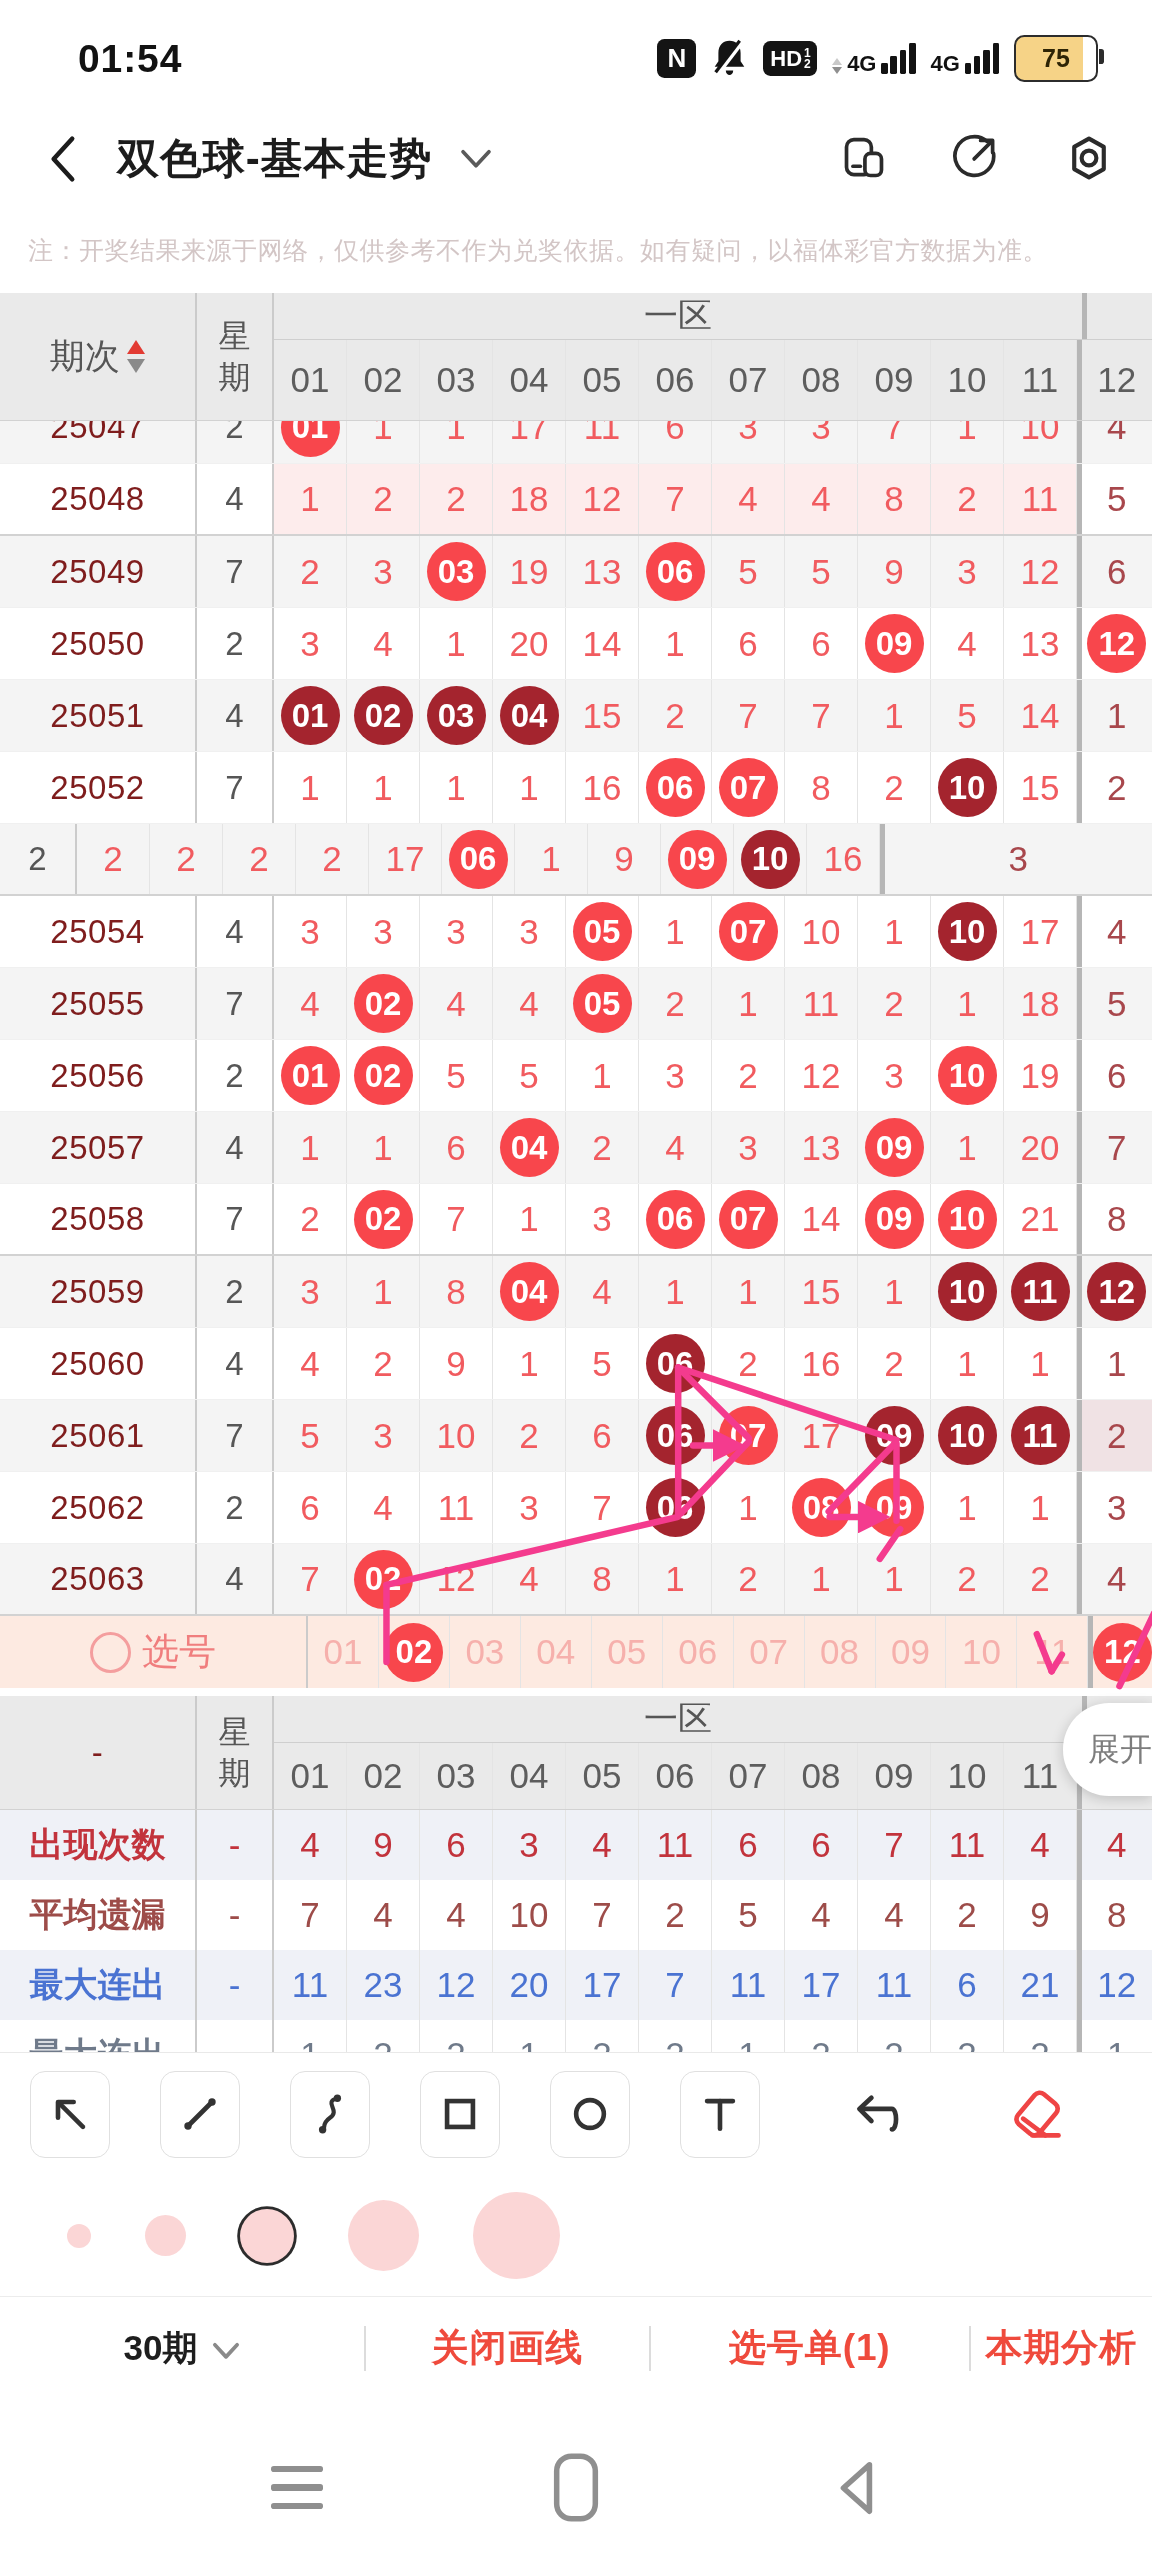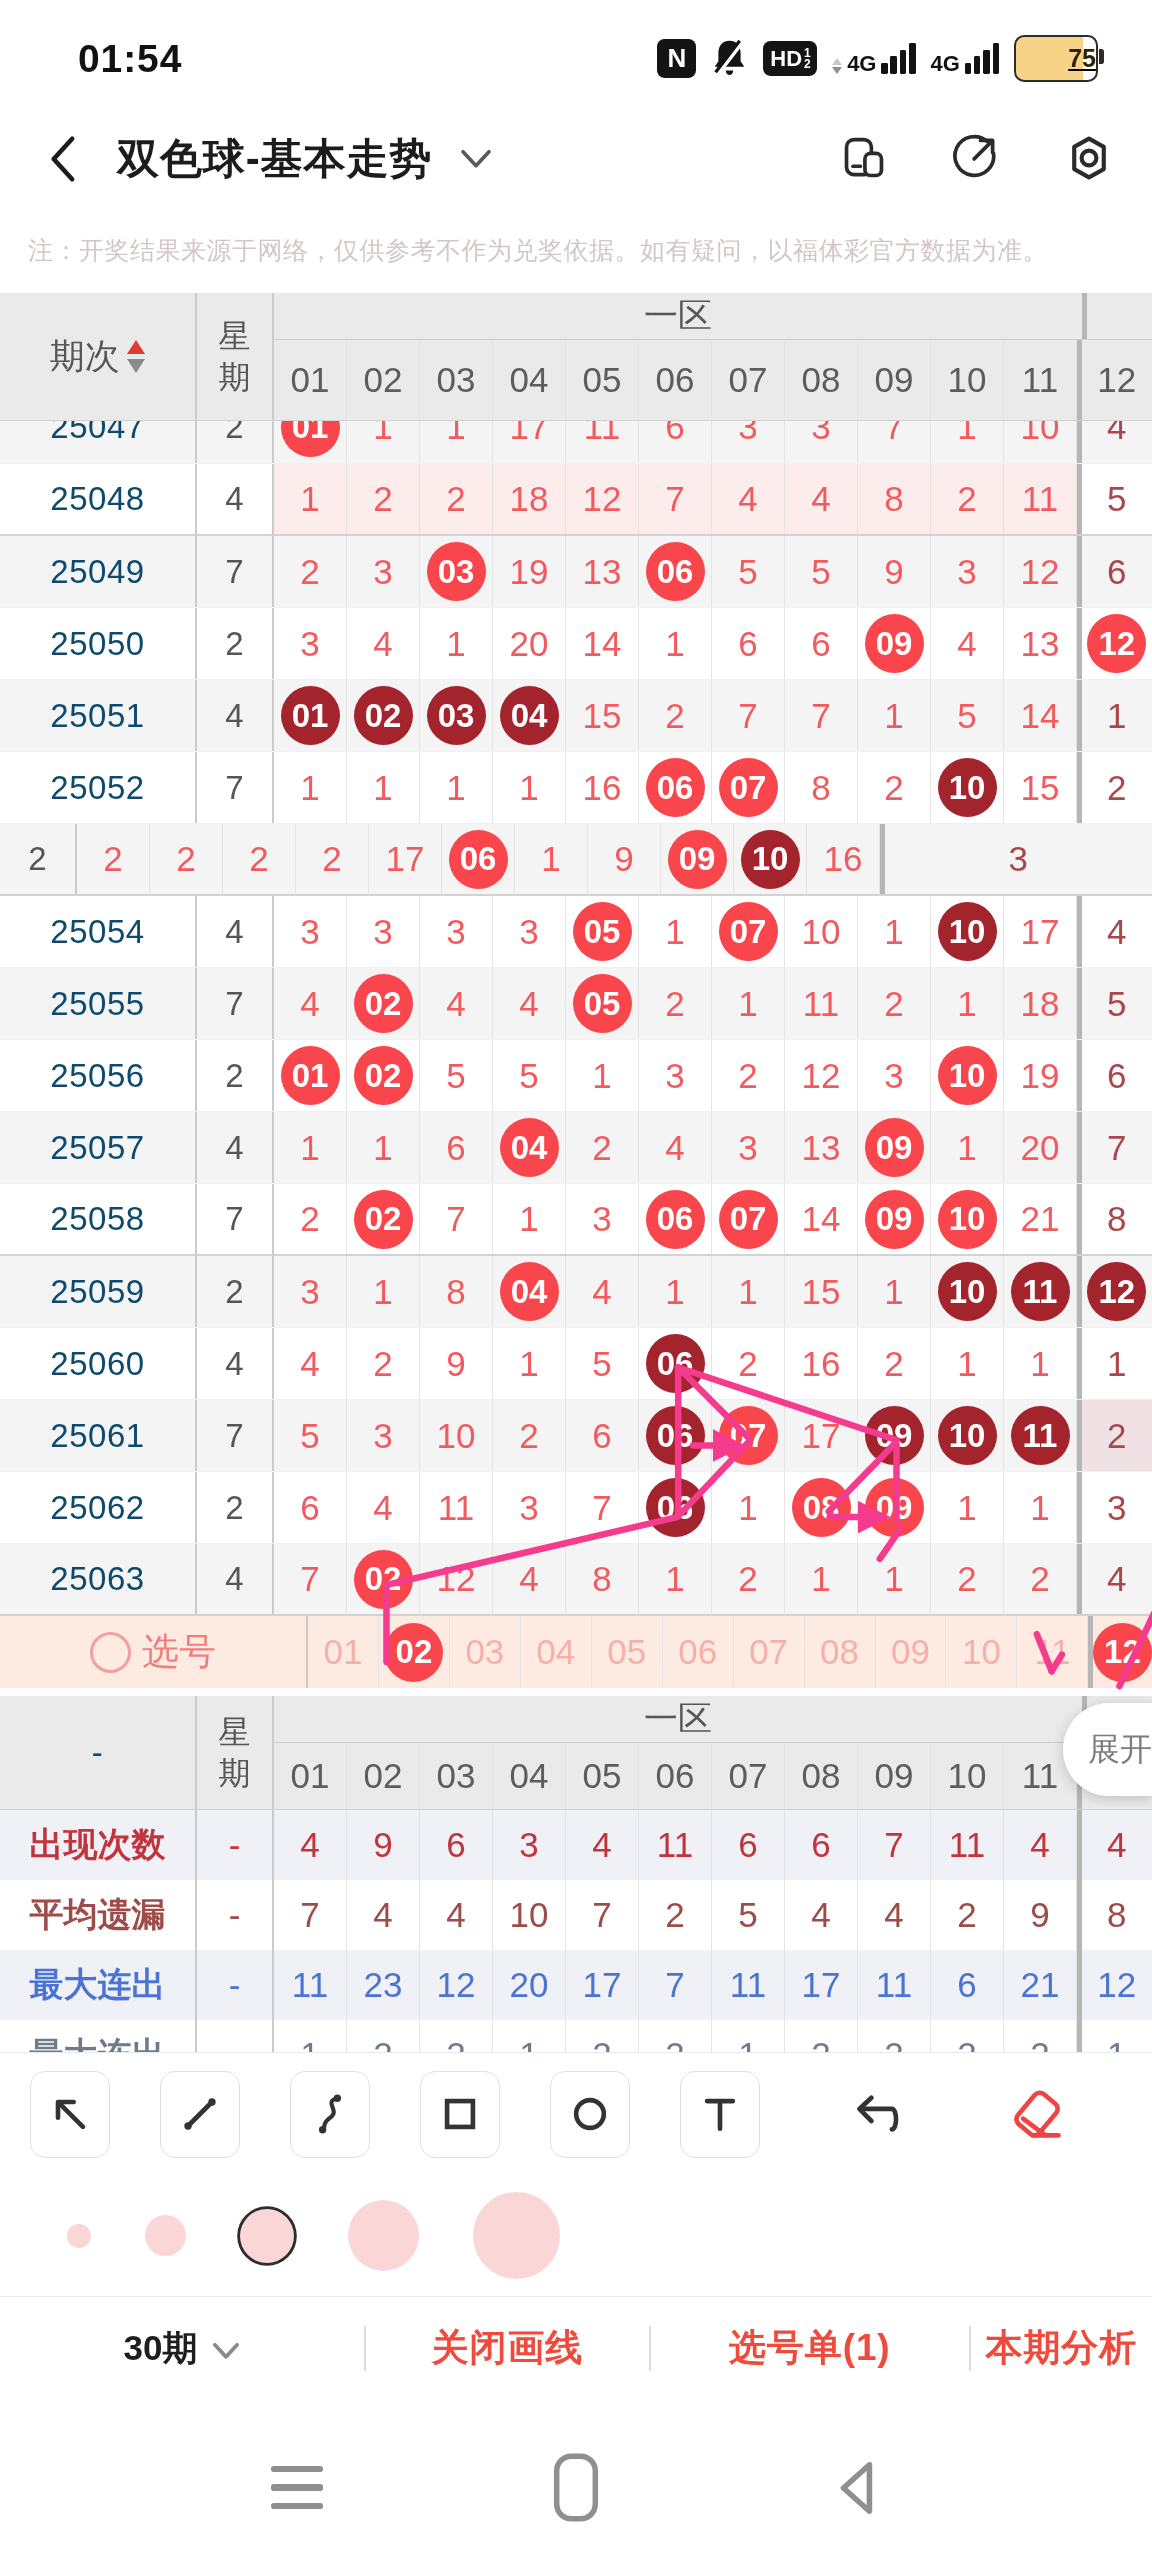--- a/index.html
+++ b/index.html
@@ -16,21 +16,21 @@
   .hd .frac{display:flex;flex-direction:column;font-size:12px;line-height:11px;margin-left:1.9px;font-weight:700;}
   .siggroup{display:flex;align-items:flex-end;gap:2.8px;}
   .net4g{font-size:22px;font-weight:700;color:#111;line-height:18.6px;margin-right:1.9px;}
   .bars{display:flex;align-items:flex-end;gap:2.8px;}
   .bars i{display:block;width:6.5px;background:#121212;border-radius:1.4px;}
   .updown{display:flex;flex-direction:column;gap:1.9px;margin-right:1.9px;}
   .updown i{width:0;height:0;border-left:5.6px solid transparent;border-right:5.6px solid transparent;}
   .updown .u{border-bottom:7.4px solid #c9c9c9;}
   .updown .d{border-top:7.4px solid #8f8f8f;}
   .battery{position:relative;width:80px;height:43px;border:2.8px solid #2c2c2c;border-radius:10.2px;
-    background:linear-gradient(90deg,#f6d387 0 84%,#fff 84%);display:flex;align-items:center;justify-content:flex-end;text-decoration:underline;}
+    background:linear-gradient(90deg,#f6d387 0 84%,#fff 84%);display:flex;align-items:center;justify-content:center;}
   .battery b{font-size:25px;color:#2e2405;font-weight:700;}
   .battery:after{content:"";position:absolute;right:-8.4px;top:12px;width:5.6px;height:15px;background:#2c2c2c;border-radius:0 2.8px 2.8px 0;}
   
   .appbar{position:absolute;top:104px;left:0;right:0;height:110px;display:flex;align-items:center;
     padding:0 39px 0 48px;box-sizing:border-box;}
   .backic{width:28px;height:48px;}
   .apptitle{font-size:42px;font-weight:700;color:#1c1c1c;margin-left:41px;letter-spacing:0.9px;}
   .titlecaret{margin-left:28px;width:32px;height:20.4px;}
   .appicons{margin-left:auto;display:flex;align-items:center;gap:65px;}
   
@@ -55,21 +55,21 @@
   .sortarrows i{width:0;height:0;border-left:9.3px solid transparent;border-right:9.3px solid transparent;}
   .sortarrows .up{border-bottom:14px solid #e23b33;}
   .sortarrows .dn{border-top:14px solid #8a8a8a;}
   .weekvert{display:flex;flex-direction:column;align-items:center;font-size:32px;color:#565656;line-height:41px;}
   .trow{height:72px;border-bottom:0.9px solid #f0f0f0;}
   .trow.alt{background:#f4f4f4;}
   .trow.gend{border-bottom:2.8px solid #d2d2d2;}
   .trow.partial{height:43px;overflow:hidden;}
   .trow.partial>div{height:72px;margin-top:-30px;}
   .trow.hl .bcell{background:#fdecec;}
-  .pnum{font-size:33px;color:#0c4a6e;letter-spacing:0.5px;text-align:right;}
+  .pnum{font-size:33px;color:#7f1d1d;letter-spacing:0.5px;text-align:right;}
   .wnum{font-size:33px;color:#565656;}
   .n{font-size:35px;color:#f15b5f;}
   .z2n{font-size:35px;color:#a8474c;}
   .ball{width:59px;height:59px;border-radius:50%;display:flex;align-items:center;justify-content:center;
     color:#fff;font-size:33px;font-weight:700;flex:0 0 auto;}
   .ball.hot{background:#f8464c;}
   .ball.dark{background:#a4242e;}
   .z2hl{background:#f0e2e4;}
   
   .selrow{height:72px;background:#fdeae1;}

